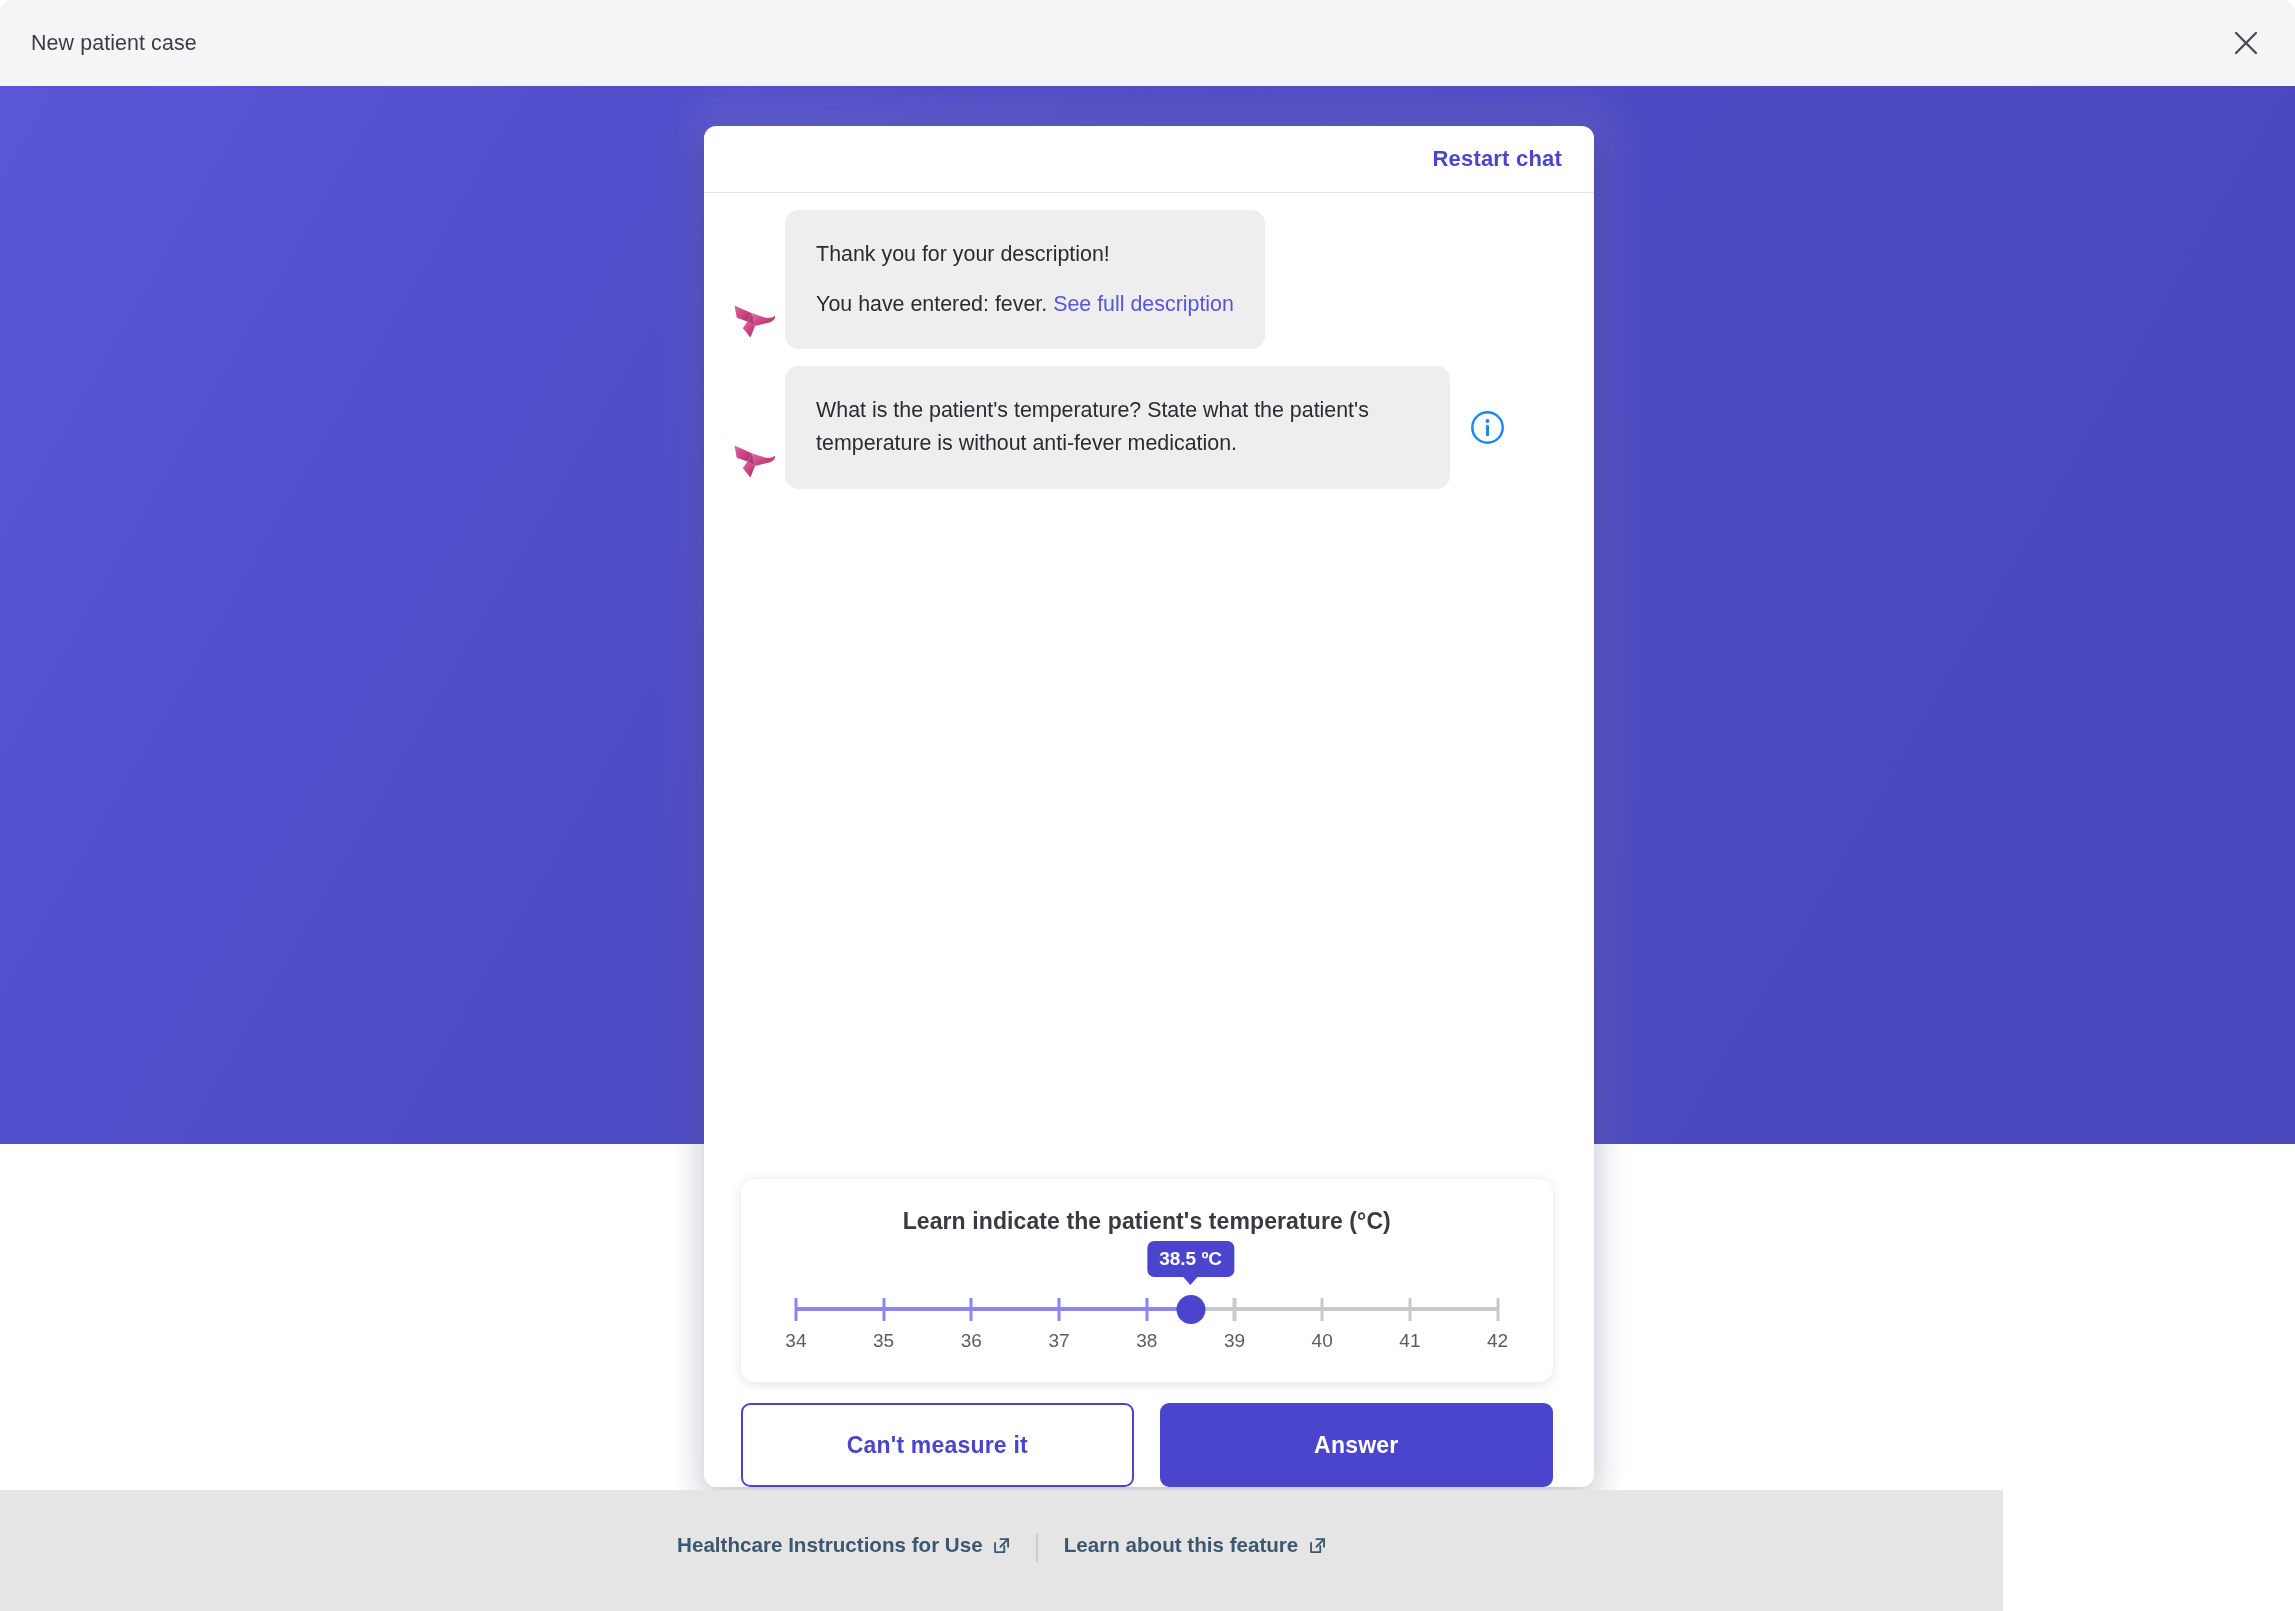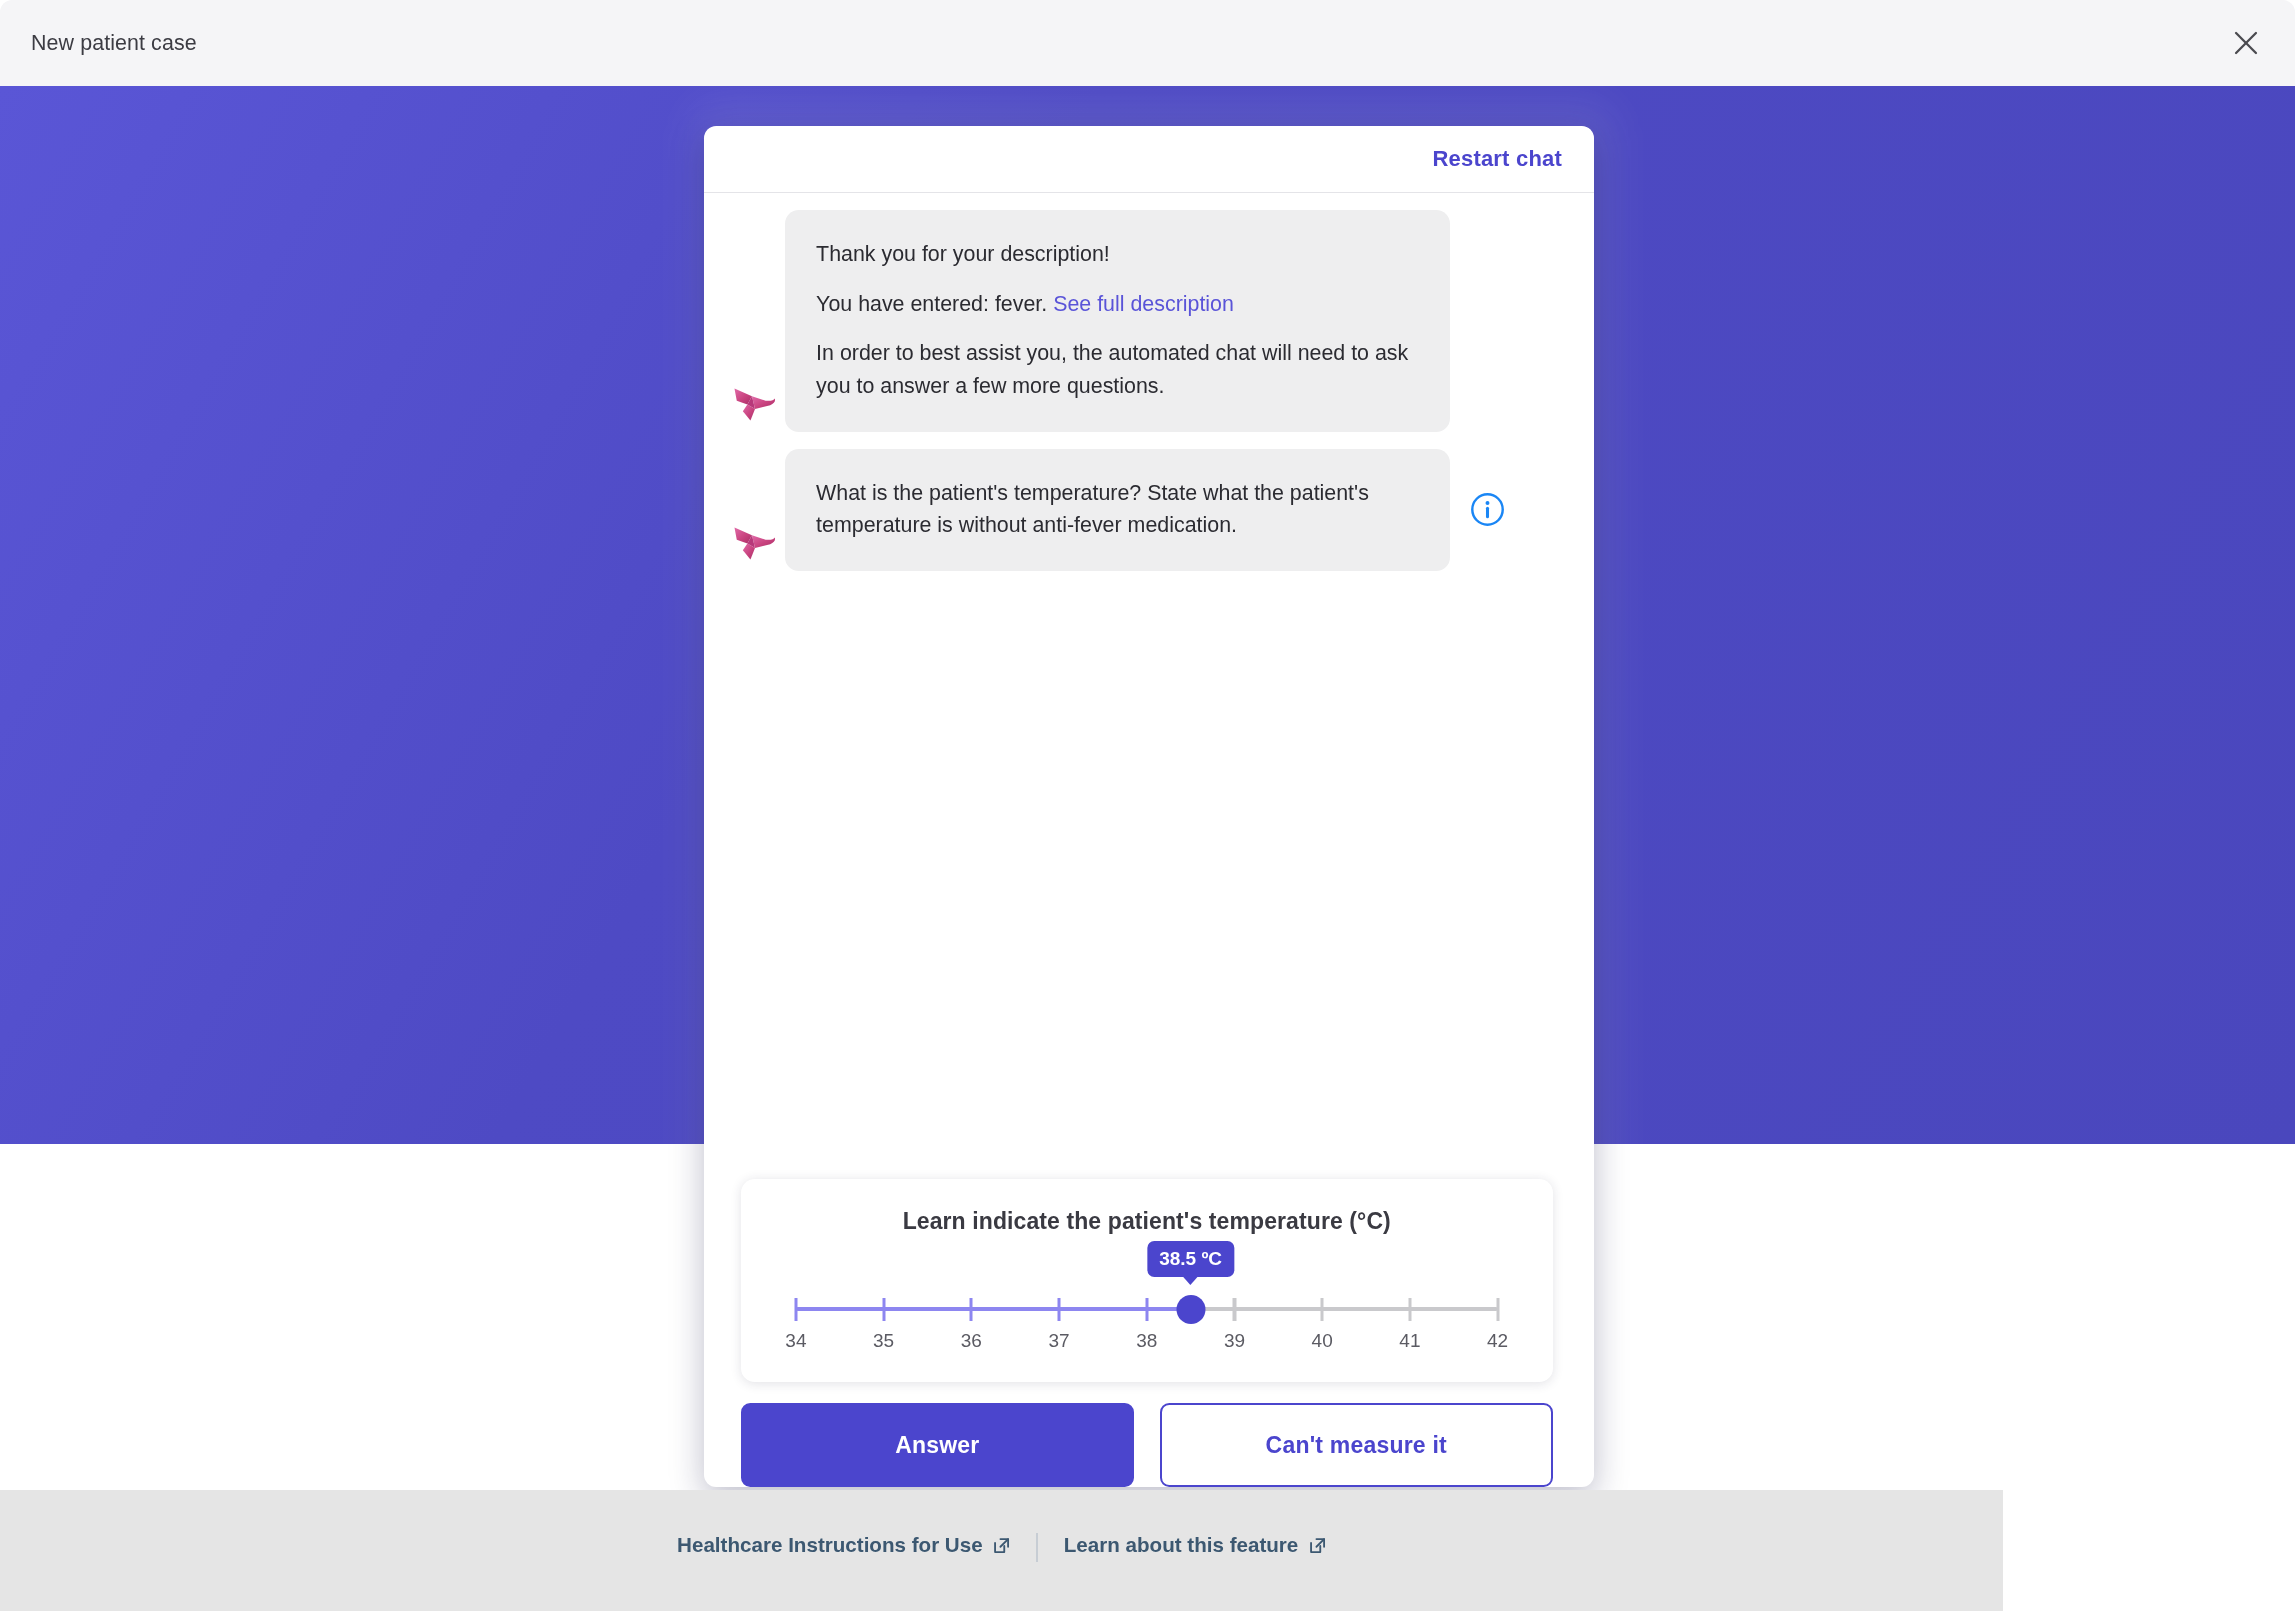--- a/index.html
+++ b/index.html
@@ -348,21 +348,20 @@
             </defs>
             <path d="M3 6 L26 16 L20 27 L6 22 Z" fill="url(#bg1)"></path>
             <path d="M26 16 L44 22 Q54 23 56 19 Q58 24 50 28 L30 33 Z" fill="url(#bg1)"></path>
             <path d="M20 27 L30 33 L24 48 L14 36 Z" fill="url(#bg1)"></path>
             <path d="M26 16 L30 33 L20 27 Z" fill="#b8387a"></path>
           </svg>
         </div>
         <div class="bubble">
           <p>Thank you for your description!</p>
           <p><span>You have entered: fever. </span><span class="inline-link">See full description</span></p>
-          <p>In order to best assist you, the automated chat will need to ask you to answer a few more questions.</p>
         </div>
       </div>
 
       <div class="msg-row">
         <div class="avatar">
           <svg width="46" height="41" viewBox="0 0 60 54">
             <defs>
               <linearGradient id="bg2" x1="0" y1="0" x2="1" y2="1">
                 <stop offset="0%" stop-color="#e06aa8"></stop>
                 <stop offset="55%" stop-color="#c9437f"></stop>
@@ -414,22 +413,22 @@
               <div class="tick-label" style="left: 87.5%;">41</div>
               <div class="tick" style="left: 100%;"></div>
               <div class="tick-label" style="left: 100%;">42</div>
             </div>
           <div class="bubble-value" id="value-bubble" style="left: 56.25%;">38.5 ºC</div>
           <div class="thumb" id="thumb" style="left: 56.25%;"></div>
         </div>
       </div>
 
       <div class="actions">
+        <div class="btn btn-secondary">Can't measure it</div>
         <div class="btn btn-primary">Answer</div>
-        <div class="btn btn-secondary">Can't measure it</div>
       </div>
 
 
     </div>
   </div>
 </div>
 
 <div class="page-footer">
   <span class="footer-link">
     <span>Healthcare Instructions for Use</span>

